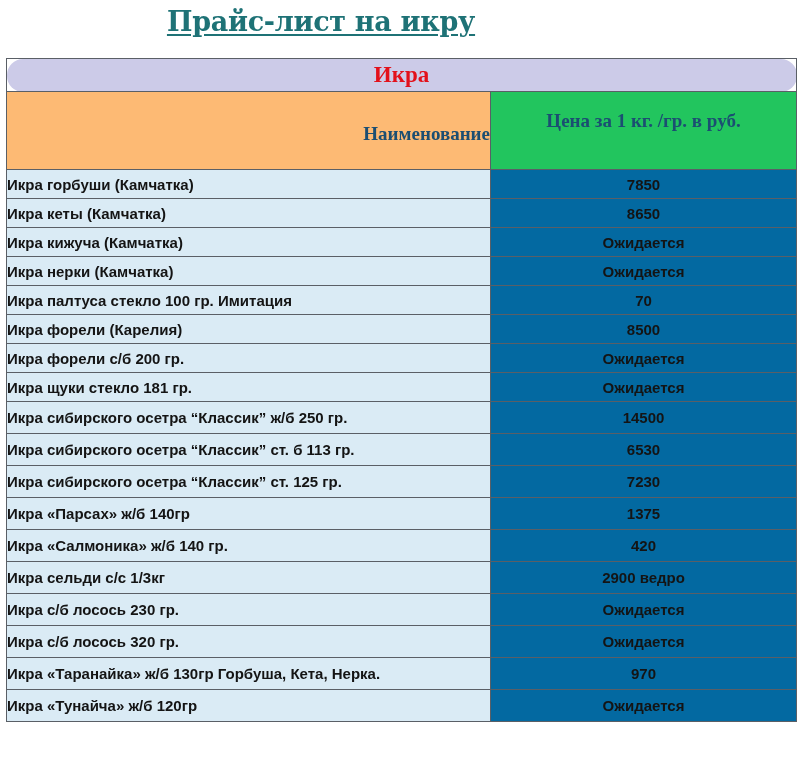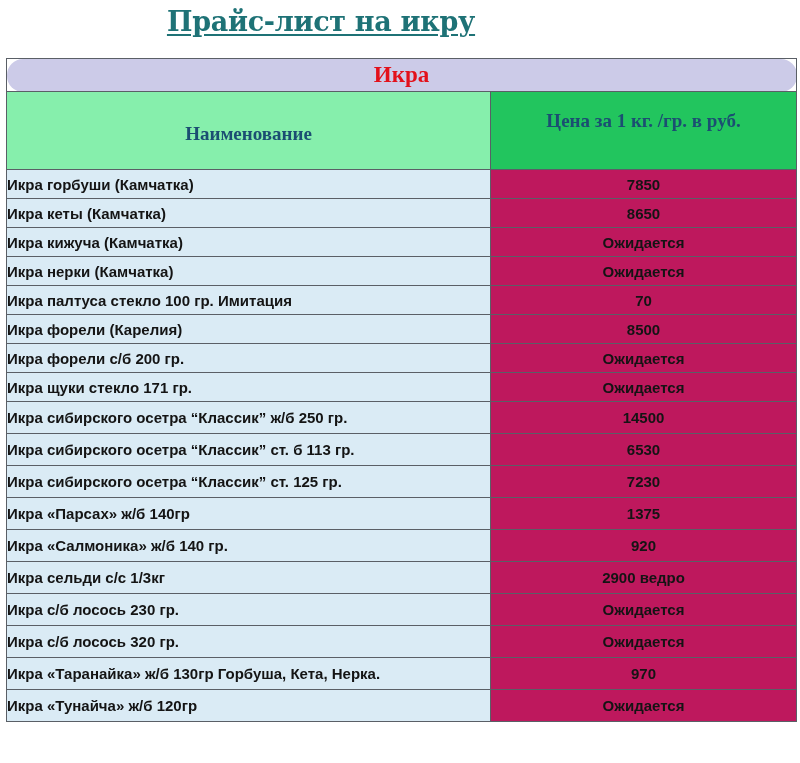--- a/index.html
+++ b/index.html
@@ -57,41 +57,42 @@
     }
     .head-row th {
       height: 59px;
       font-family: "Liberation Serif", "DejaVu Serif", serif;
       font-weight: bold;
       font-size: 19px;
       color: #1b4e72;
       text-align: center;
     }
     .head-row th.col-name {
-      background: #86efac;
+      background: #fdba74;
       padding-top: 6px;
       vertical-align: middle;
+      text-align: right;
     }
     .head-row th.col-price {
       background: #22c55e;
       vertical-align: top;
       padding-top: 18px;
     }
     td.name {
       background: #daebf5;
       font-family: "Liberation Sans", sans-serif;
       font-weight: bold;
       font-size: 15px;
       color: #141414;
       padding-left: 9px;
       white-space: nowrap;
       overflow: hidden;
     }
     td.price-cell {
-      background: #be185d;
+      background: #0369a1;
       font-family: "Liberation Sans", sans-serif;
       font-weight: bold;
       font-size: 15px;
       color: #141414;
       text-align: center;
       white-space: nowrap;
     }
     tr.r-short td { height: 28px; }
     tr.r-tall td { height: 31px; }
     col.c1 { width: 484px; }
@@ -139,42 +140,42 @@
     </tr>
     <tr class="r-short">
       <td class="name">Икра форели (Карелия)</td>
       <td class="price-cell">8500</td>
     </tr>
     <tr class="r-short">
       <td class="name">Икра форели с/б 200 гр.</td>
       <td class="price-cell">Ожидается</td>
     </tr>
     <tr class="r-short">
-      <td class="name">Икра щуки стекло 171 гр.</td>
+      <td class="name">Икра щуки стекло 181 гр.</td>
       <td class="price-cell">Ожидается</td>
     </tr>
     <tr class="r-tall">
       <td class="name">Икра сибирского осетра “Классик” ж/б 250 гр.</td>
       <td class="price-cell">14500</td>
     </tr>
     <tr class="r-tall">
       <td class="name">Икра сибирского осетра “Классик” ст. б 113 гр.</td>
       <td class="price-cell">6530</td>
     </tr>
     <tr class="r-tall">
       <td class="name">Икра сибирского осетра “Классик” ст. 125 гр.</td>
       <td class="price-cell">7230</td>
     </tr>
     <tr class="r-tall">
       <td class="name">Икра «Парсах» ж/б 140гр</td>
       <td class="price-cell">1375</td>
     </tr>
     <tr class="r-tall">
       <td class="name">Икра «Салмоника» ж/б 140 гр.</td>
-      <td class="price-cell">920</td>
+      <td class="price-cell">420</td>
     </tr>
     <tr class="r-tall">
       <td class="name">Икра сельди с/с 1/3кг</td>
       <td class="price-cell">2900 ведро</td>
     </tr>
     <tr class="r-tall">
       <td class="name">Икра с/б лосось 230 гр.</td>
       <td class="price-cell">Ожидается</td>
     </tr>
     <tr class="r-tall">

